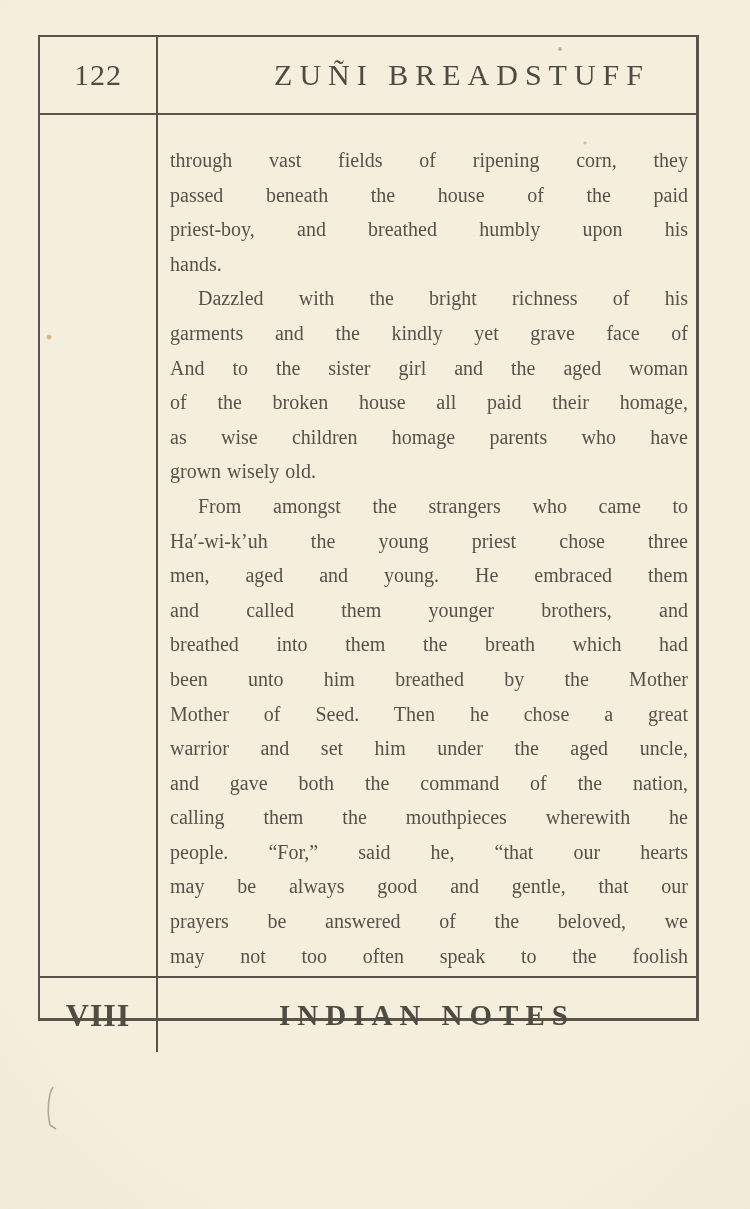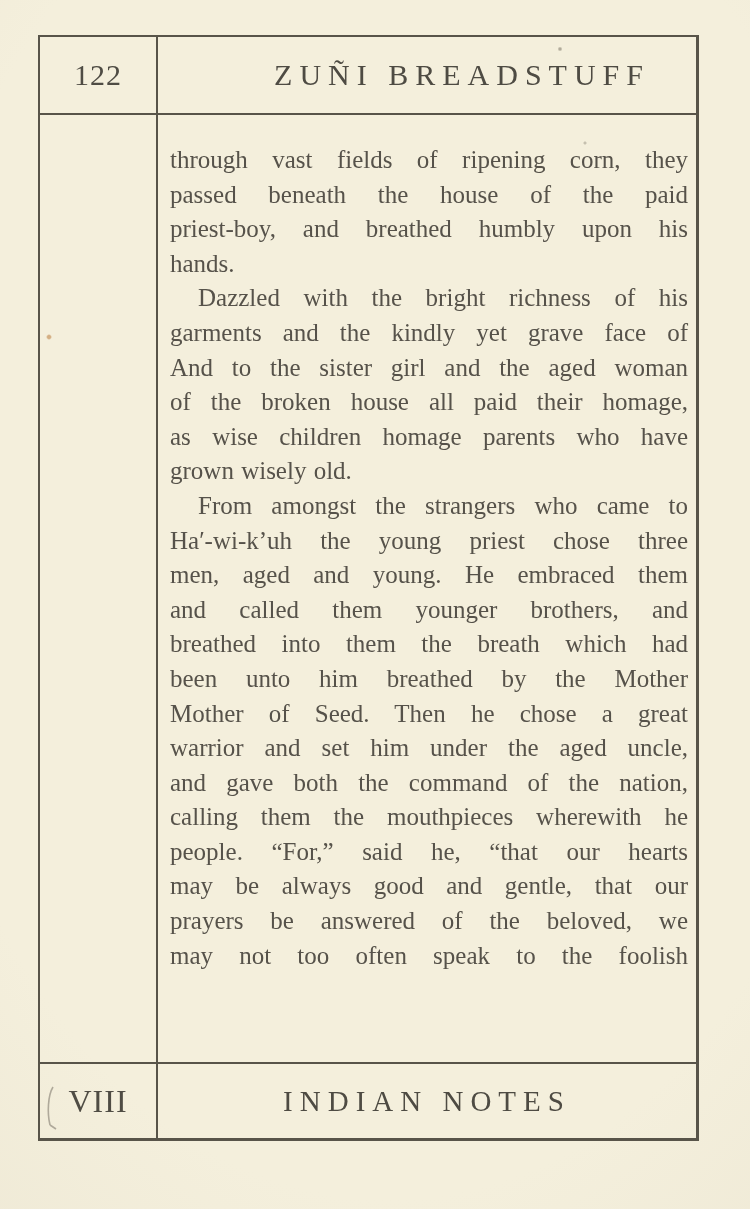--- a/index.html
+++ b/index.html
@@ -17,52 +17,52 @@
   }
   .scan-page{
     position:absolute;inset:0;
     background:
       radial-gradient(circle at 49px 337px, rgba(186,122,58,.55) 0 1.5px, rgba(186,122,58,0) 3px),
       radial-gradient(circle at 560px 49px, rgba(110,104,90,.5) 0 1px, rgba(110,104,90,0) 2.5px),
       radial-gradient(circle at 585px 143px, rgba(110,104,90,.35) 0 1px, rgba(110,104,90,0) 2px),
       radial-gradient(118% 104% at 52% 42%, #f4efdc 55%, var(--paper-deep) 100%);
   }
   .frame{
-    position:absolute;left:38px;top:35px;width:661px;height:1106px;
+    position:absolute;left:38px;top:35px;width:661px;height:986px;
     box-sizing:border-box;
     border-top:2px solid var(--rule);
     border-left:2px solid var(--rule);
     border-right:3px solid var(--rule);
     border-bottom:3px solid var(--rule);
     display:grid;
     grid-template-columns:118px 1fr;
     grid-template-rows:78px 1fr 76px;
     color:var(--ink);
   }
   .cell{box-sizing:border-box;}
   .margin-col{border-right:2px solid var(--rule);}
   .header-cell{border-bottom:2px solid var(--rule);}
-  .footer-cell{border-top:2px solid var(--rule);}
+  .footer-cell{border-top:2px solid var(--rule);font-weight:bold;}
   .center{display:flex;align-items:center;justify-content:center;}
   .folio{
     font-size:30px;letter-spacing:1px;color:#4f4c44;
   }
   .running-title{
     font-size:30px;letter-spacing:7px;color:#4e4b43;
     padding-left:70px;white-space:nowrap;
   }
   .series-title{
     font-size:29px;letter-spacing:7px;color:#4e4b43;white-space:nowrap;
   }
   .volume{
     font-size:32px;letter-spacing:1px;color:#4f4c44;position:relative;
   }
   .text-col{
-    padding:28px 8px 15px 12px;
-    font-size:25px;
+    padding:28px 8px 3px 12px;
+    font-size:20px;
     line-height:34.6px;
     color:var(--ink);
   }
   .para{margin:0;}
   .para.indent .tline:first-child{text-indent:28px;}
   .tline{
     text-align:justify;
     text-align-last:justify;
     word-spacing:1px;
   }

